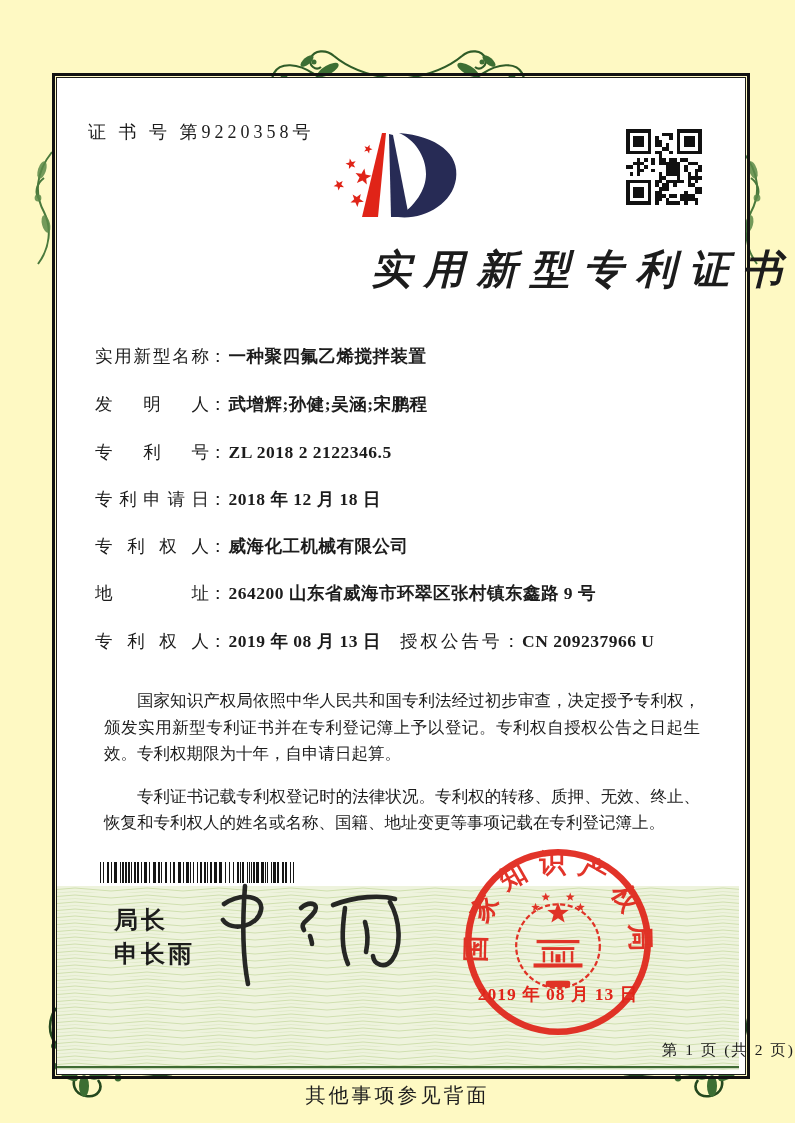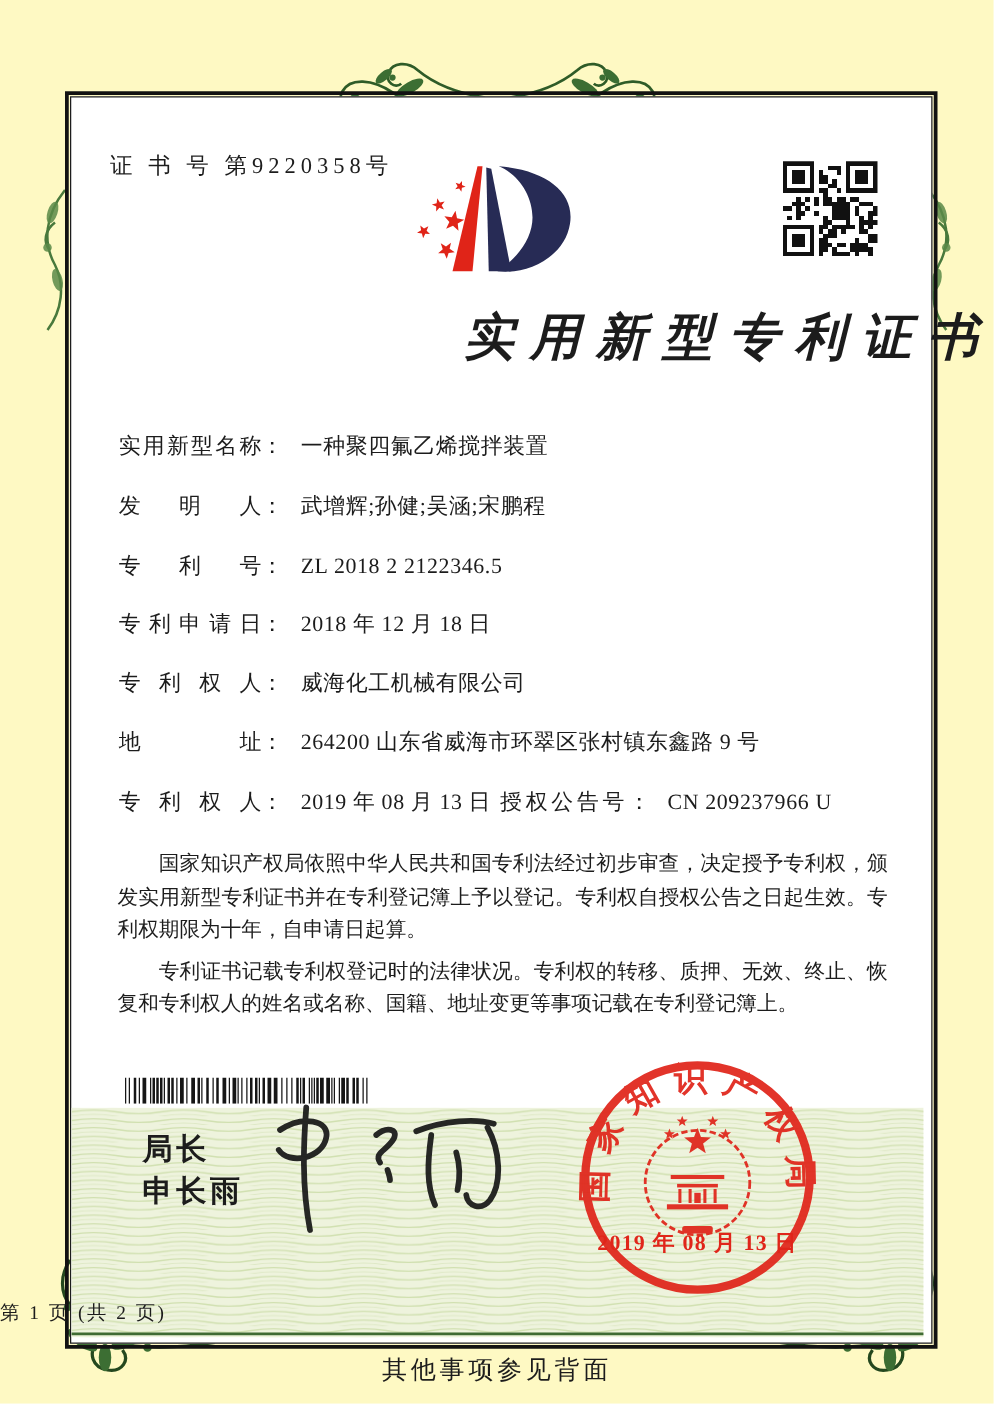--- a/index.html
+++ b/index.html
@@ -21,40 +21,40 @@
   .logo{position:absolute;left:320px;top:126px;width:155px;height:102px;}
   .qr{position:absolute;left:626px;top:129px;width:76px;height:76px;}
 
   .title{position:absolute;left:0;top:242px;width:795px;text-align:right;font-style:italic;}
   .title span{font-size:40px;font-weight:bold;letter-spacing:13px;padding-left:13px;}
 
   .fields{position:absolute;left:95px;top:344px;width:640px;font-size:17.5px;}
   .frow{position:absolute;left:0;width:640px;white-space:nowrap;}
   .lbl{display:inline-block;width:114px;text-align:justify;text-align-last:justify;
        vertical-align:bottom;}
-  .val{margin-left:14px;letter-spacing:0.5px;}
+  .val{margin-left:2px;letter-spacing:0.5px;font-weight:bold;}
   .gazette{position:absolute;left:305px;top:0;}
   .gazette .glbl{letter-spacing:3px;text-align:right;}
 
   .paras{position:absolute;left:88px;top:672px;width:628px;font-size:16.5px;
          line-height:26.5px;text-align:justify;}
-  .paras p{margin:6px;text-indent:2em;}
+  .paras p{margin:16px;text-indent:2em;}
 
   .barcode{position:absolute;left:100px;top:862px;width:198px;height:21px;}
 
   .director{position:absolute;left:114px;top:903px;font-size:24px;
             font-family:"Liberation Sans","DejaVu Sans",sans-serif;font-weight:bold;
             line-height:34px;letter-spacing:3px;}
   .signature{position:absolute;left:198px;top:872px;width:215px;height:118px;}
 
   .seal{position:absolute;left:456px;top:840px;width:204px;height:204px;opacity:.93;}
   .seal-date{position:absolute;left:452px;top:982px;width:212px;text-align:center;
              font-size:17.5px;font-weight:bold;color:#e0251a;letter-spacing:1px;}
 
-  .page-info{position:absolute;left:0;top:1040px;width:795px;text-align:left;
+  .page-info{position:absolute;left:0;top:1040px;width:795px;text-align:right;
              font-size:15.5px;letter-spacing:2px;}
   .back-note{position:absolute;left:0;top:1082px;width:795px;text-align:center;
              font-size:20px;letter-spacing:3px;}
 
   .orn{position:absolute;pointer-events:none;}
   .orn-top{left:262px;top:44px;width:272px;height:62px;}
   .orn-side-l{left:22px;top:148px;width:36px;height:120px;}
   .orn-side-r{left:737px;top:148px;width:36px;height:120px;transform:scaleX(-1);}
   .orn-bl{left:26px;top:968px;width:150px;height:140px;}
   .orn-br{left:620px;top:968px;width:150px;height:140px;transform:scaleX(-1);}

